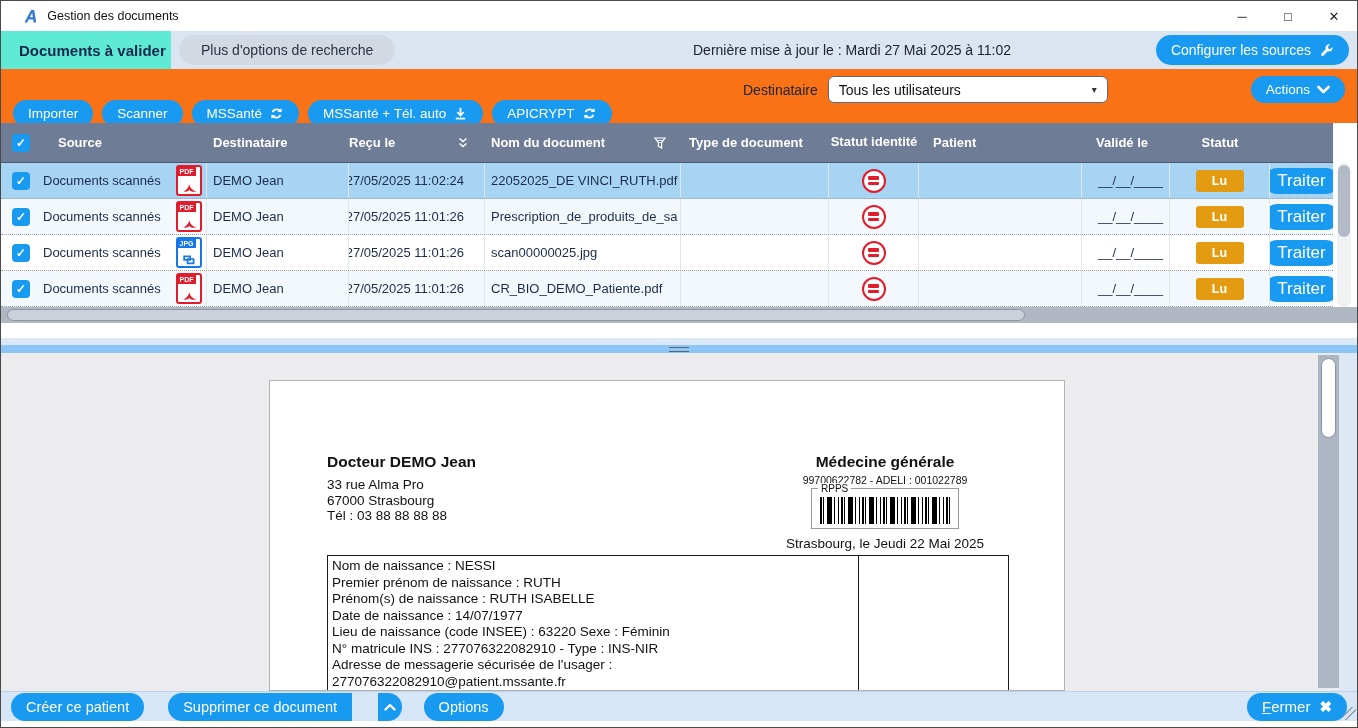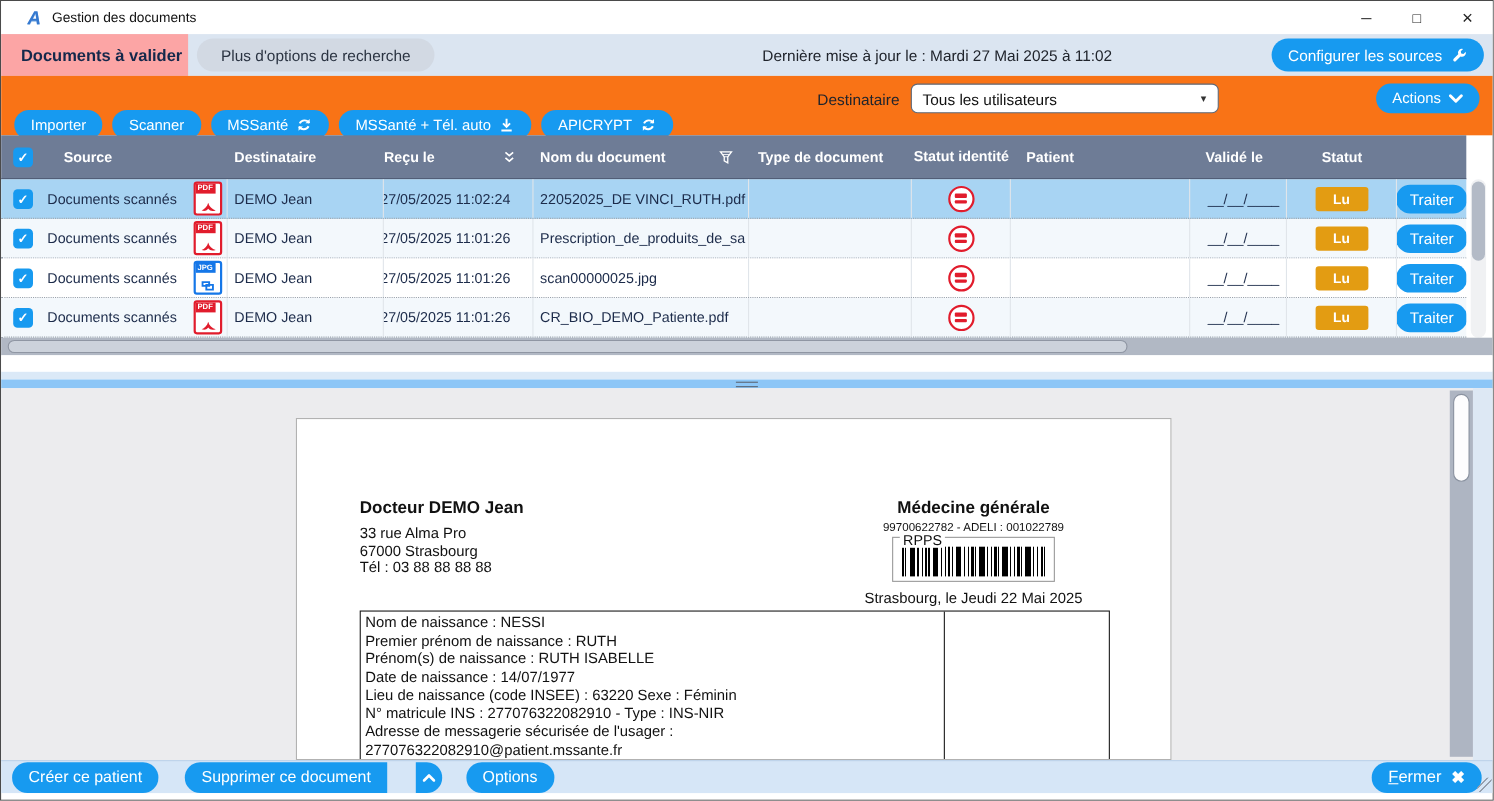--- a/index.html
+++ b/index.html
@@ -10,21 +10,21 @@
     border:1px solid #4a4a4a; overflow:hidden; color:#1c2b4a;
   }
   
   .titlebar { position:absolute; top:0; left:0; right:0; height:30px; background:#fff; display:flex; align-items:center; }
   .app-icon { margin-left:24px; font-size:17px; font-weight:800; font-style:italic; color:#3579d0; line-height:1; text-shadow:0 1px 0 #9cc0ea; }
   .win-title { margin-left:10px; font-size:12.5px; color:#111; }
   .win-controls { position:absolute; right:0; top:0; height:30px; display:flex; align-items:center; }
   .win-btn { width:46px; height:30px; display:flex; align-items:center; justify-content:center; font-size:13px; color:#222; cursor:default; }
   
   .tabbar { position:absolute; top:30px; left:0; right:0; height:38px; background:#dbe5f1; }
-  .tab-active { position:absolute; left:0; top:0; width:170px; height:38px; background:#fca5a5; display:flex; align-items:center; padding-left:18px; font-size:15px; font-weight:bold; color:#14284b; }
+  .tab-active { position:absolute; left:0; top:0; width:170px; height:38px; background:#5eead4; display:flex; align-items:center; padding-left:18px; font-size:15px; font-weight:bold; color:#14284b; }
   .pill-gray { background:#d2d9e3; color:#2b3442; border-radius:16px; height:30px; display:inline-flex; align-items:center; padding:0 22px; font-size:14px; }
   .more-options { position:absolute; left:178px; top:4px; }
   .last-update { position:absolute; left:692px; top:0; height:38px; display:flex; align-items:center; font-size:14px; color:#20242c; }
   .aide { position:absolute; right:205px; top:5px; height:28px; padding:0 17px;margin-top:44px; }
   .config-sources { position:absolute; right:8px; top:4px; background:#179af0; color:#fff; border-radius:16px; height:30px; display:inline-flex; align-items:center; gap:8px; padding:0 15px; font-size:14px; }
   
   .toolbar { position:absolute; top:68px; left:0; right:0; height:54px; background:#f97316; }
   .btn-blue { background:#179af0; color:#fff; border-radius:14px; height:27px; display:inline-flex; align-items:center; justify-content:center; gap:7px; padding:0 15px; font-size:13.5px; white-space:nowrap; cursor:pointer; }
   .tb-buttons { position:absolute; left:12px; top:7px; display:flex; gap:9px; align-items:center; }
   .split-seg { background:#179af0; height:27px; width:17px; display:inline-flex; align-items:center; justify-content:center; border-radius:0 10px 10px 0; margin-left:2px; color:#fff; font-size:13px; font-weight:bold; cursor:pointer; }
@@ -58,42 +58,42 @@
   .row-b { background:#f3f8fc; }
   .checkbox { width:18px; height:18px; background:#179af0; border-radius:4px; display:flex; align-items:center; justify-content:center; color:#fff; font-size:12px; font-weight:bold; cursor:pointer; }
   .file-ico { width:26px; height:31px; border:2px solid #e11c2c; border-radius:3px; background:#fff; position:relative; }
   .file-ico .tag { position:absolute; top:0px; left:0px; background:#e11c2c; color:#fff; font-size:7px; font-weight:bold; padding:1px 2px; line-height:1; }
   .file-ico.jpg { border-color:#1577e8; }
   .file-ico.jpg .tag { background:#1577e8; }
   .file-ico svg { position:absolute; bottom:1px; left:2px; }
   .id-icon { width:24px; height:24px; border:2.5px solid #e11c2c; border-radius:50%; display:flex; flex-direction:column; align-items:center; justify-content:center; gap:2px; background:#fff; }
   .id-icon i { display:block; width:11px; height:3.5px; border-radius:1px; background:#e11c2c; }
   .badge-lu { background:#e39c12; color:#fff; font-size:12.5px; font-weight:bold; width:48px; height:22px; border-radius:3px; display:flex; align-items:center; justify-content:center; }
-  .traiter { background:#179af0; color:#fff; border-radius:13px; height:26px; padding:0 13px; font-size:14px; display:inline-flex; align-items:center; cursor:pointer; }
+  .traiter { background:#179af0; color:#fff; border-radius:13px; height:26px; padding:0 13px; font-size:17px; display:inline-flex; align-items:center; cursor:pointer; }
   .vscroll { position:absolute; left:1336px; top:162px; width:14px; height:144px; background:#f0f1f3; border-radius:7px; }
   .vscroll .thumb { position:absolute; left:1px; right:1px; top:2px; height:72px; background:#b3bac6; border-radius:6px; }
   .hdr-chevron { position:absolute; right:3px; top:136px; color:#fff; font-size:9px; }
   
   .hscroll { position:absolute; top:306px; left:0; right:0; height:16px; background:#b1b8c4; }
   .hscroll .thumb { position:absolute; left:6px; top:2px; width:1018px; height:12px; background:#ccd2db; border:1px solid #8f96a3; border-radius:7px; }
   .gap-white { position:absolute; top:322px; left:0; right:0; height:15px; background:#fff; }
   .gap-pale { position:absolute; top:337px; left:0; right:0; height:7px; background:#dbe9f7; }
   .splitter { position:absolute; top:344px; left:0; right:0; height:8px; background:#8cc6f7; display:flex; align-items:center; justify-content:center; cursor:row-resize; }
   .splitter .grip { width:20px; height:5px; border-top:1.6px solid #5c6675; border-bottom:1.6px solid #5c6675; }
   
   .preview { position:absolute; top:352px; left:0; right:0; height:338px; background:#ececee; }
   .page { position:absolute; left:268px; top:27px; width:796px; height:311px; background:#fff; border:1px solid #b2b2b2; overflow:hidden; color:#111; }
   .doc-left { position:absolute; left:57px; top:72px; }
   .doc-left .name { font-size:15.5px; font-weight:bold; margin-bottom:6px; }
   .doc-left div.l { font-size:13.5px; line-height:15.5px; }
   .doc-right { position:absolute; left:470px; top:72px; width:290px; text-align:center; }
   .doc-right .spec { font-size:15.5px; font-weight:bold; }
   .doc-right .ids { font-size:10.5px; margin-top:3px; }
   .rpps { margin:2px auto 0; width:148px; border:1px solid #9a9a9a; position:relative; padding:8px 8px 4px; text-align:left; }
-  .rpps .lbl { position:absolute; top:-6px; left:6px; background:#fff; font-size:13px; padding:0 3px; }
+  .rpps .lbl { position:absolute; top:-6px; left:6px; background:#fff; font-size:10px; padding:0 3px; }
   .barcode { height:27px; background:repeating-linear-gradient(90deg,#000 0 2px,#fff 2px 3px,#000 3px 4px,#fff 4px 7px,#000 7px 12px,#fff 12px 14px,#000 14px 15px,#fff 15px 18px,#000 18px 19px,#fff 19px 21px); }
   .doc-right .city { font-size:13.5px; margin-top:7px; white-space:nowrap; }
   .pat-box { position:absolute; left:57px; top:174px; width:682px; height:150px; border:1.2px solid #1a1a1a; padding:2px 0 0 4px; }
   .pat-box .vline { position:absolute; left:530px; top:0; bottom:0; border-left:1.2px solid #1a1a1a; }
   .pat-box div.pl { font-size:13.5px; line-height:16.5px; white-space:nowrap; }
   .pv-scroll { position:absolute; right:18px; top:2px; width:21px; bottom:3px; background:#aeb5c2; }
   .pv-scroll .thumb { position:absolute; left:3px; right:3px; top:3px; height:80px; background:#fdfdfe; border:1px solid #8a92a0; border-radius:8px; }
   .pv-rightstrip { position:absolute; right:0; top:0; width:18px; bottom:0; background:#dde8f4; }
   
   .footer { position:absolute; top:690px; left:0; right:0; height:30px; background:#d6e6f7; border-top:1px solid #bcd2e9; display:flex; align-items:center; }

